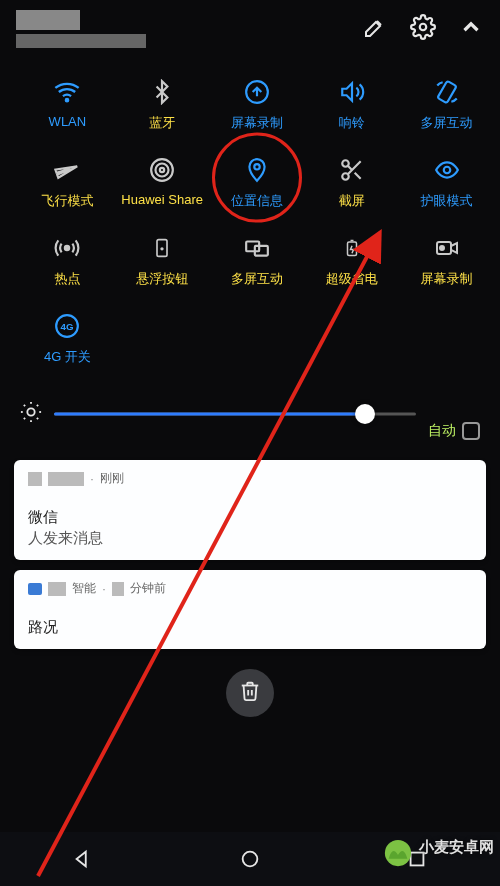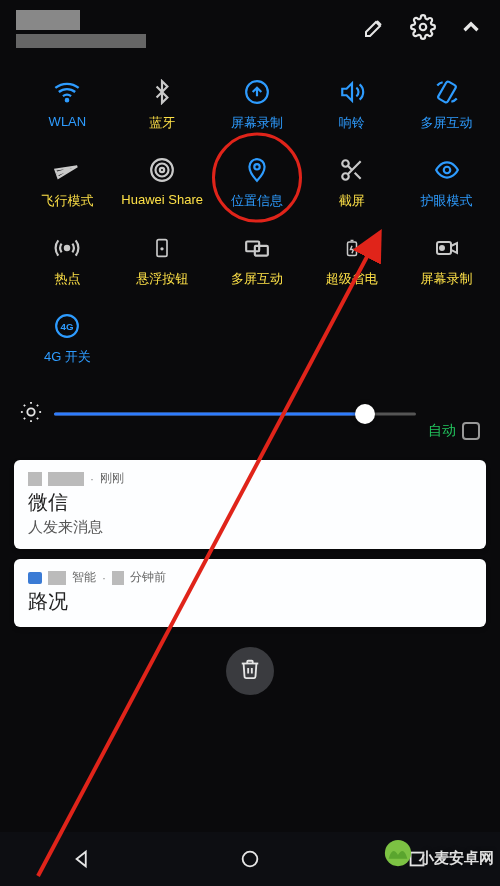--- a/index.html
+++ b/index.html
@@ -68,33 +68,33 @@
     position: absolute; left: 0; top: 50%; height: 3px;
     background: #2e7cff; transform: translateY(-50%);
     border-radius: 2px;
   }
   .thumb {
     position: absolute; top: 50%; width: 20px; height: 20px;
     background: #fff; border-radius: 50%; transform: translate(-50%, -50%);
     box-shadow: 0 0 4px rgba(0,0,0,0.5);
   }
   .auto-cb {
-    display: flex; align-items: flex-start; gap: 6px; color: #22c55e; font-size: 14px; margin-top: 34px;
+    display: flex; align-items: flex-start; gap: 6px; color: #bef264; font-size: 14px; margin-top: 34px;
   }
   .cb { width: 18px; height: 18px; border: 2px solid #999; border-radius: 4px; }
 
   .notif-wrap { padding: 4px 14px; display: flex; flex-direction: column; gap: 10px; }
   .card {
     background: #fdfeff; color: #2a2a2a; border-radius: 6px;
     padding: 10px 14px 12px 14px;
     box-shadow: 0 2px 4px rgba(0,0,0,0.25);
   }
   .card-h { display: flex; align-items: center; gap: 6px; font-size: 12px; color: #666; }
   .card-h .pxl { height: 14px; background: #bbb; display:inline-block; }
-  .card-t { font-size: 20px; color: #222; margin-top: 2px; font-weight: 500; font-family: Liberation Mono, monospace; }
+  .card-t { font-size: 15px; color: #222; margin-top: 21px; font-weight: 500; font-family: Liberation Mono, monospace; }
   .card-b { font-size: 15px; color: #555; margin-top: 2px; }
 
   .clear-btn {
     margin: 16px auto 0 auto; width: 48px; height: 48px;
     border-radius: 50%; background: #3a3b3f;
     display: flex; align-items: center; justify-content: center; color: #e6e6e6;
   }
 
   .navbar {
     position: absolute; left: 0; right: 0; bottom: 0; height: 54px;
@@ -104,21 +104,21 @@
   }
   .navbar > div { width: 26px; height: 26px; display:flex; align-items:center; justify-content:center; }
 
   .arrow {
     position: absolute; pointer-events: none;
     left: 0; top: 0; width: 500px; height: 886px;
   }
 
   .watermark {
     position: absolute; right: 6px; bottom: 18px;
-    display: flex; align-items: flex-end; gap: 6px;
+    display: flex; align-items: flex-start; gap: 6px;
     color: #e0e0e0; font-size: 15px; font-weight: 600;
     text-shadow: 0 0 4px rgba(0,0,0,0.6);
   }
   .wm-logo {
     width: 30px; height: 30px; border-radius: 6px;
   }
 </style>
 </head>
 <body>
 

